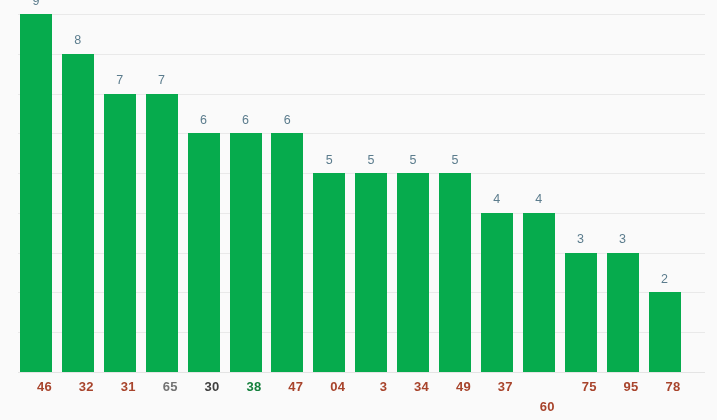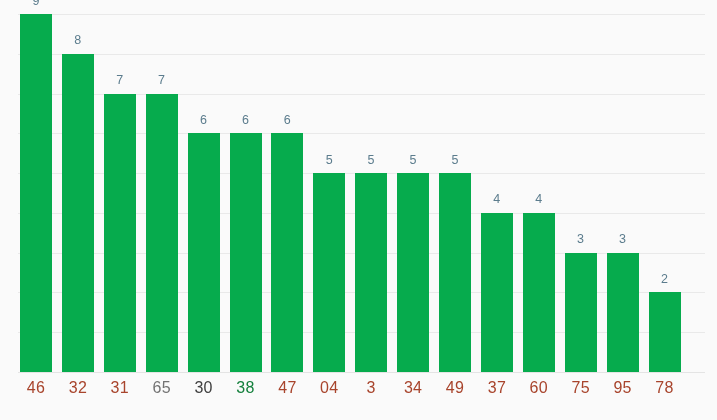--- a/index.html
+++ b/index.html
@@ -82,23 +82,23 @@
     position: absolute;
     left: 20px;
     top: 380px;
     width: 677px;
     height: 22px;
   }
   .axis-label {
     position: absolute;
     top: 0;
     width: 32px;
-    text-align: center;
-    font-size: 16px;
-    font-weight: normal;
+    text-align: right;
+    font-size: 13px;
+    font-weight: bold;
     color: #a8442c;
     line-height: 1;
     letter-spacing: 0.3px;
   }
 </style>
 </head>
 <body>
 
 <div id="chart-root" style="background: rgb(250, 250, 250);">
 
@@ -188,19 +188,19 @@
       <div class="axis-label" style="left: 83.8px; color: rgb(168, 68, 44);">31</div>
       <div class="axis-label" style="left: 125.7px; color: #737373;">65</div>
       <div class="axis-label" style="left: 167.6px; color: #404040;">30</div>
       <div class="axis-label" style="left: 209.5px; color: #15803d;">38</div>
       <div class="axis-label" style="left: 251.4px; color: rgb(168, 68, 44);">47</div>
       <div class="axis-label" style="left: 293.3px; color: rgb(168, 68, 44);">04</div>
       <div class="axis-label" style="left: 335.2px; color: rgb(168, 68, 44);">3</div>
       <div class="axis-label" style="left: 377.1px; color: rgb(168, 68, 44);">34</div>
       <div class="axis-label" style="left: 419px; color: rgb(168, 68, 44);">49</div>
       <div class="axis-label" style="left: 460.9px; color: rgb(168, 68, 44);">37</div>
-      <div class="axis-label" style="left: 502.8px; color: rgb(168, 68, 44);">60</div>
+      <div class="axis-label" style="left: 502.8px; color: rgb(168, 68, 44); margin-top: 20px;">60</div>
       <div class="axis-label" style="left: 544.7px; color: rgb(168, 68, 44);">75</div>
       <div class="axis-label" style="left: 586.6px; color: rgb(168, 68, 44);">95</div>
       <div class="axis-label" style="left: 628.5px; color: rgb(168, 68, 44);">78</div>
     </div>
 
 </div>
 
 </body></html>

